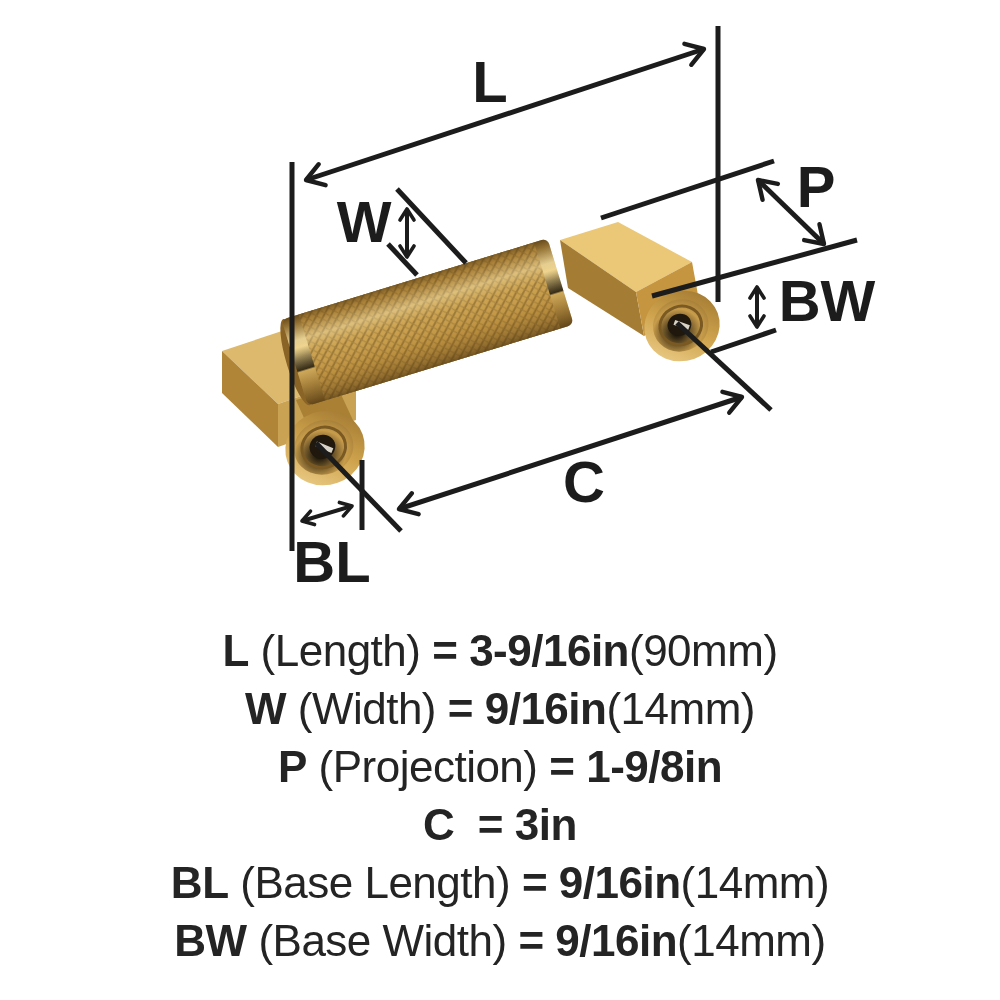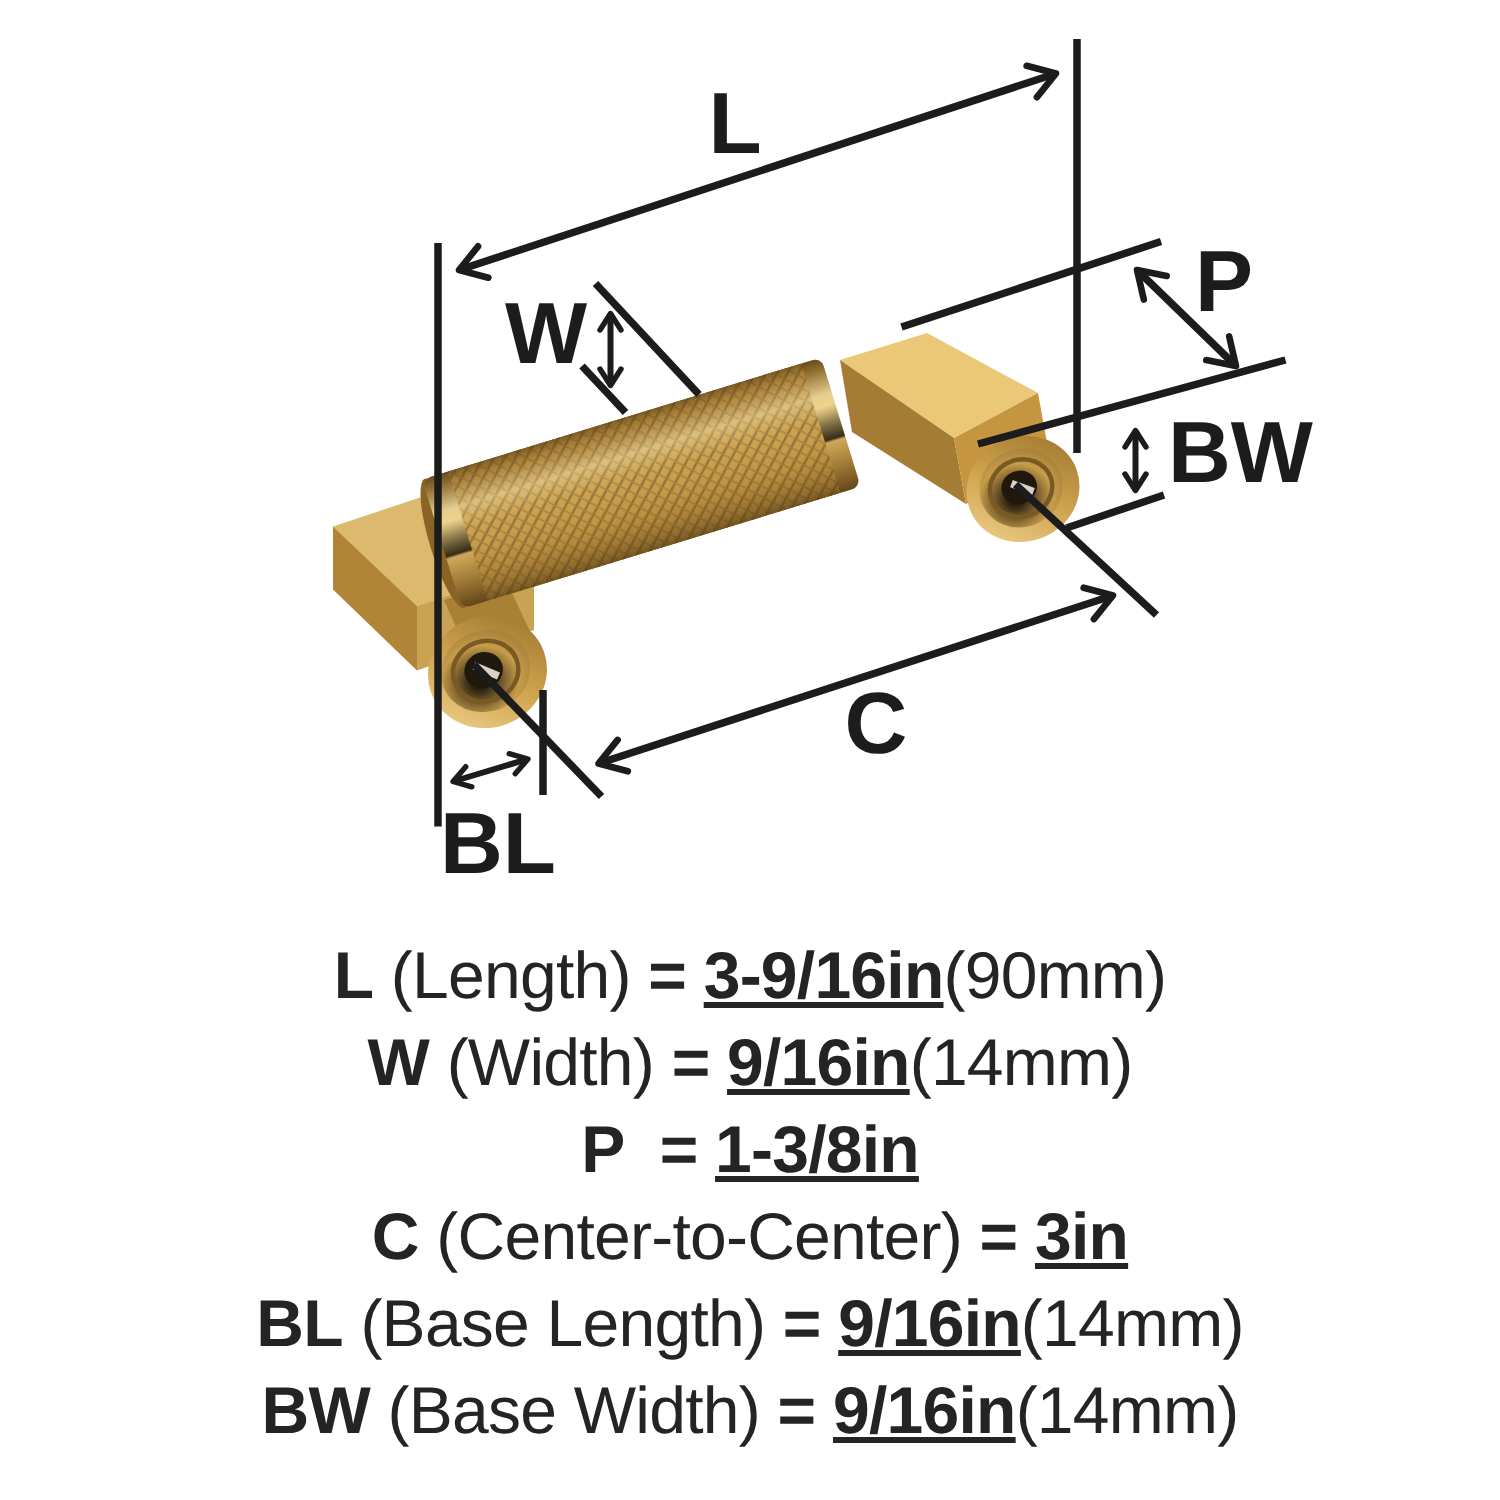--- a/index.html
+++ b/index.html
@@ -14,21 +14,21 @@
     display:flex;flex-direction:column;align-items:center;
   }
   .spec-line{
     height:58px;display:flex;align-items:center;justify-content:center;
     font-size:44px;color:#242424;letter-spacing:-0.5px;white-space:pre;
     line-height:58px;
   }
   .spec-sym{font-weight:700;}
   .spec-name{font-weight:400;}
   .spec-eq{font-weight:700;}
-  .spec-val{font-weight:700;text-decoration:underline;}
+  .spec-val{font-weight:700;}
   .spec-met{font-weight:400;}
   .dim-label{
     font-family:"Liberation Sans", sans-serif;
     font-weight:700;fill:#1c1c1c;
   }
 </style>
 </head>
 <body>
 
 <div class="stage">
@@ -166,27 +166,27 @@
     </div>
     <div class="spec-line">
       <span class="spec-sym">W</span><span> </span>
       <span class="spec-name">(Width)</span><span> </span>
       <span class="spec-eq">=</span><span> </span>
       <span class="spec-val">9/16in</span>
       <span class="spec-met">(14mm)</span>
     </div>
     <div class="spec-line">
       <span class="spec-sym">P</span><span> </span>
+      <span class="spec-name">(Projection)</span><span> </span>
+      <span class="spec-eq">=</span><span> </span>
+      <span class="spec-val">1-9/8in</span>
+    </div>
+    <div class="spec-line">
+      <span class="spec-sym">C</span><span> </span>
       <span> </span>
-      <span class="spec-eq">=</span><span> </span>
-      <span class="spec-val">1-3/8in</span>
-    </div>
-    <div class="spec-line">
-      <span class="spec-sym">C</span><span> </span>
-      <span class="spec-name">(Center-to-Center)</span><span> </span>
       <span class="spec-eq">=</span><span> </span>
       <span class="spec-val">3in</span>
     </div>
     <div class="spec-line">
       <span class="spec-sym">BL</span><span> </span>
       <span class="spec-name">(Base Length)</span><span> </span>
       <span class="spec-eq">=</span><span> </span>
       <span class="spec-val">9/16in</span>
       <span class="spec-met">(14mm)</span>
     </div>

